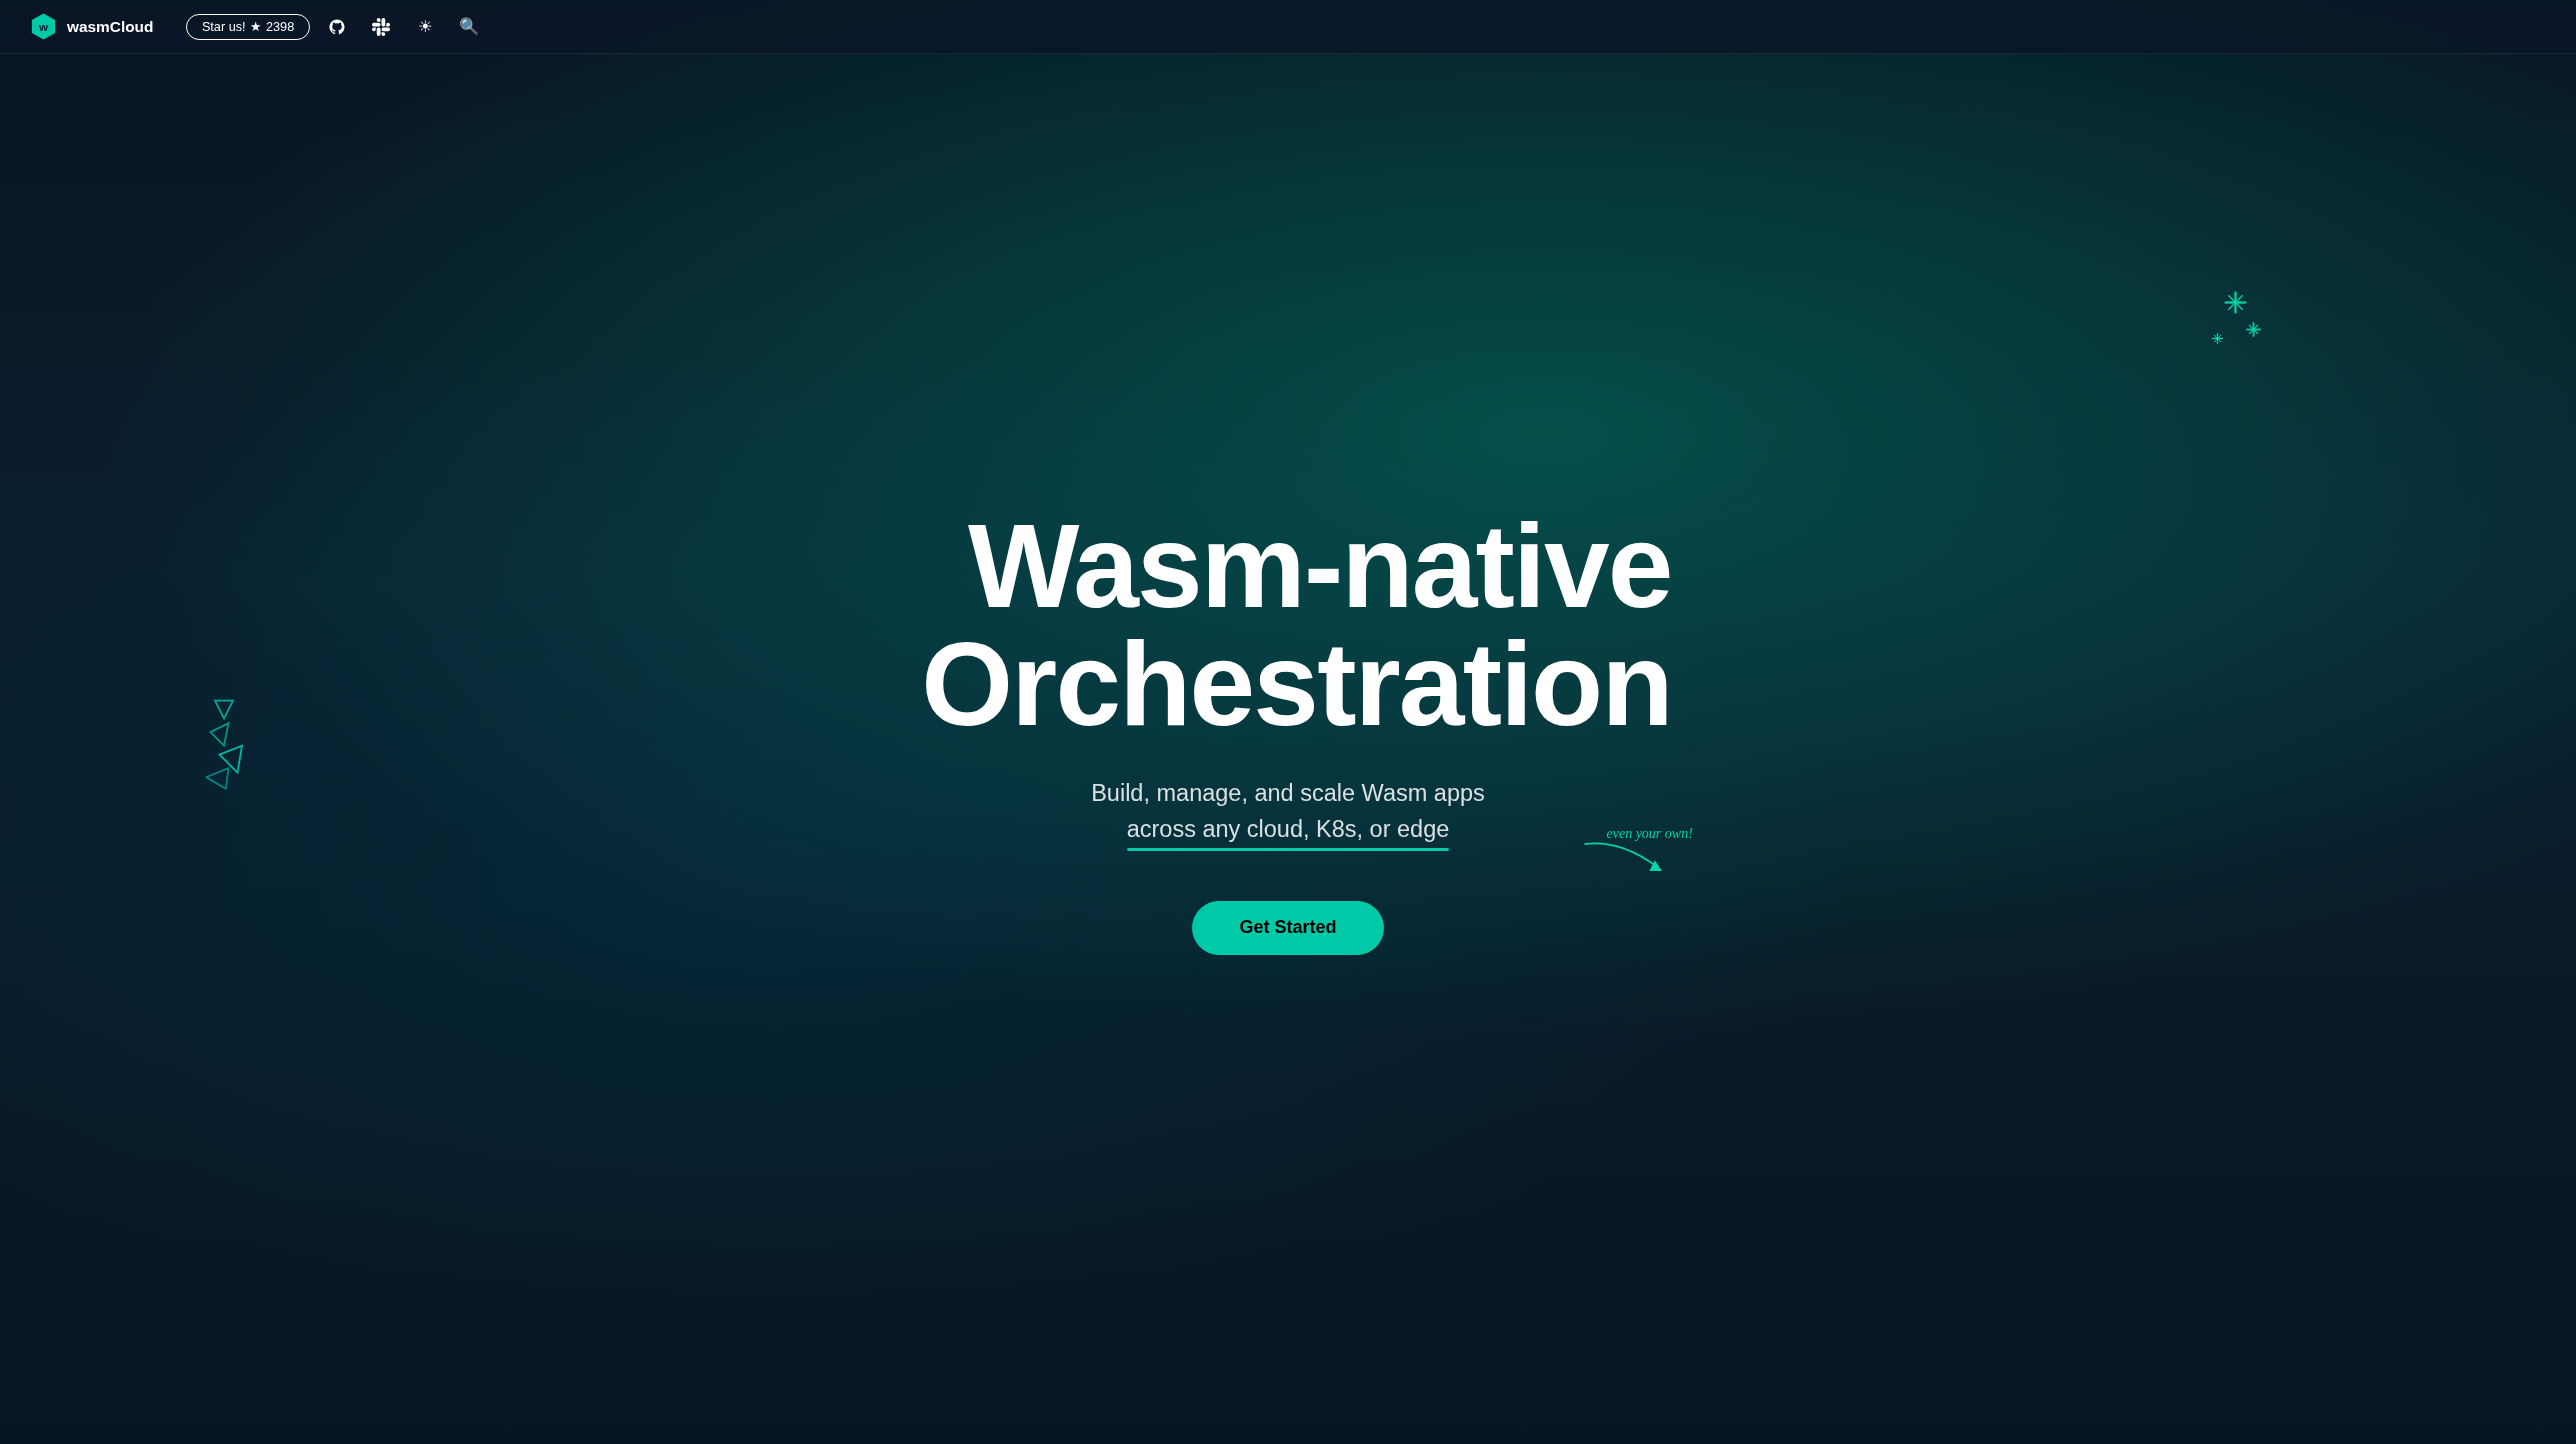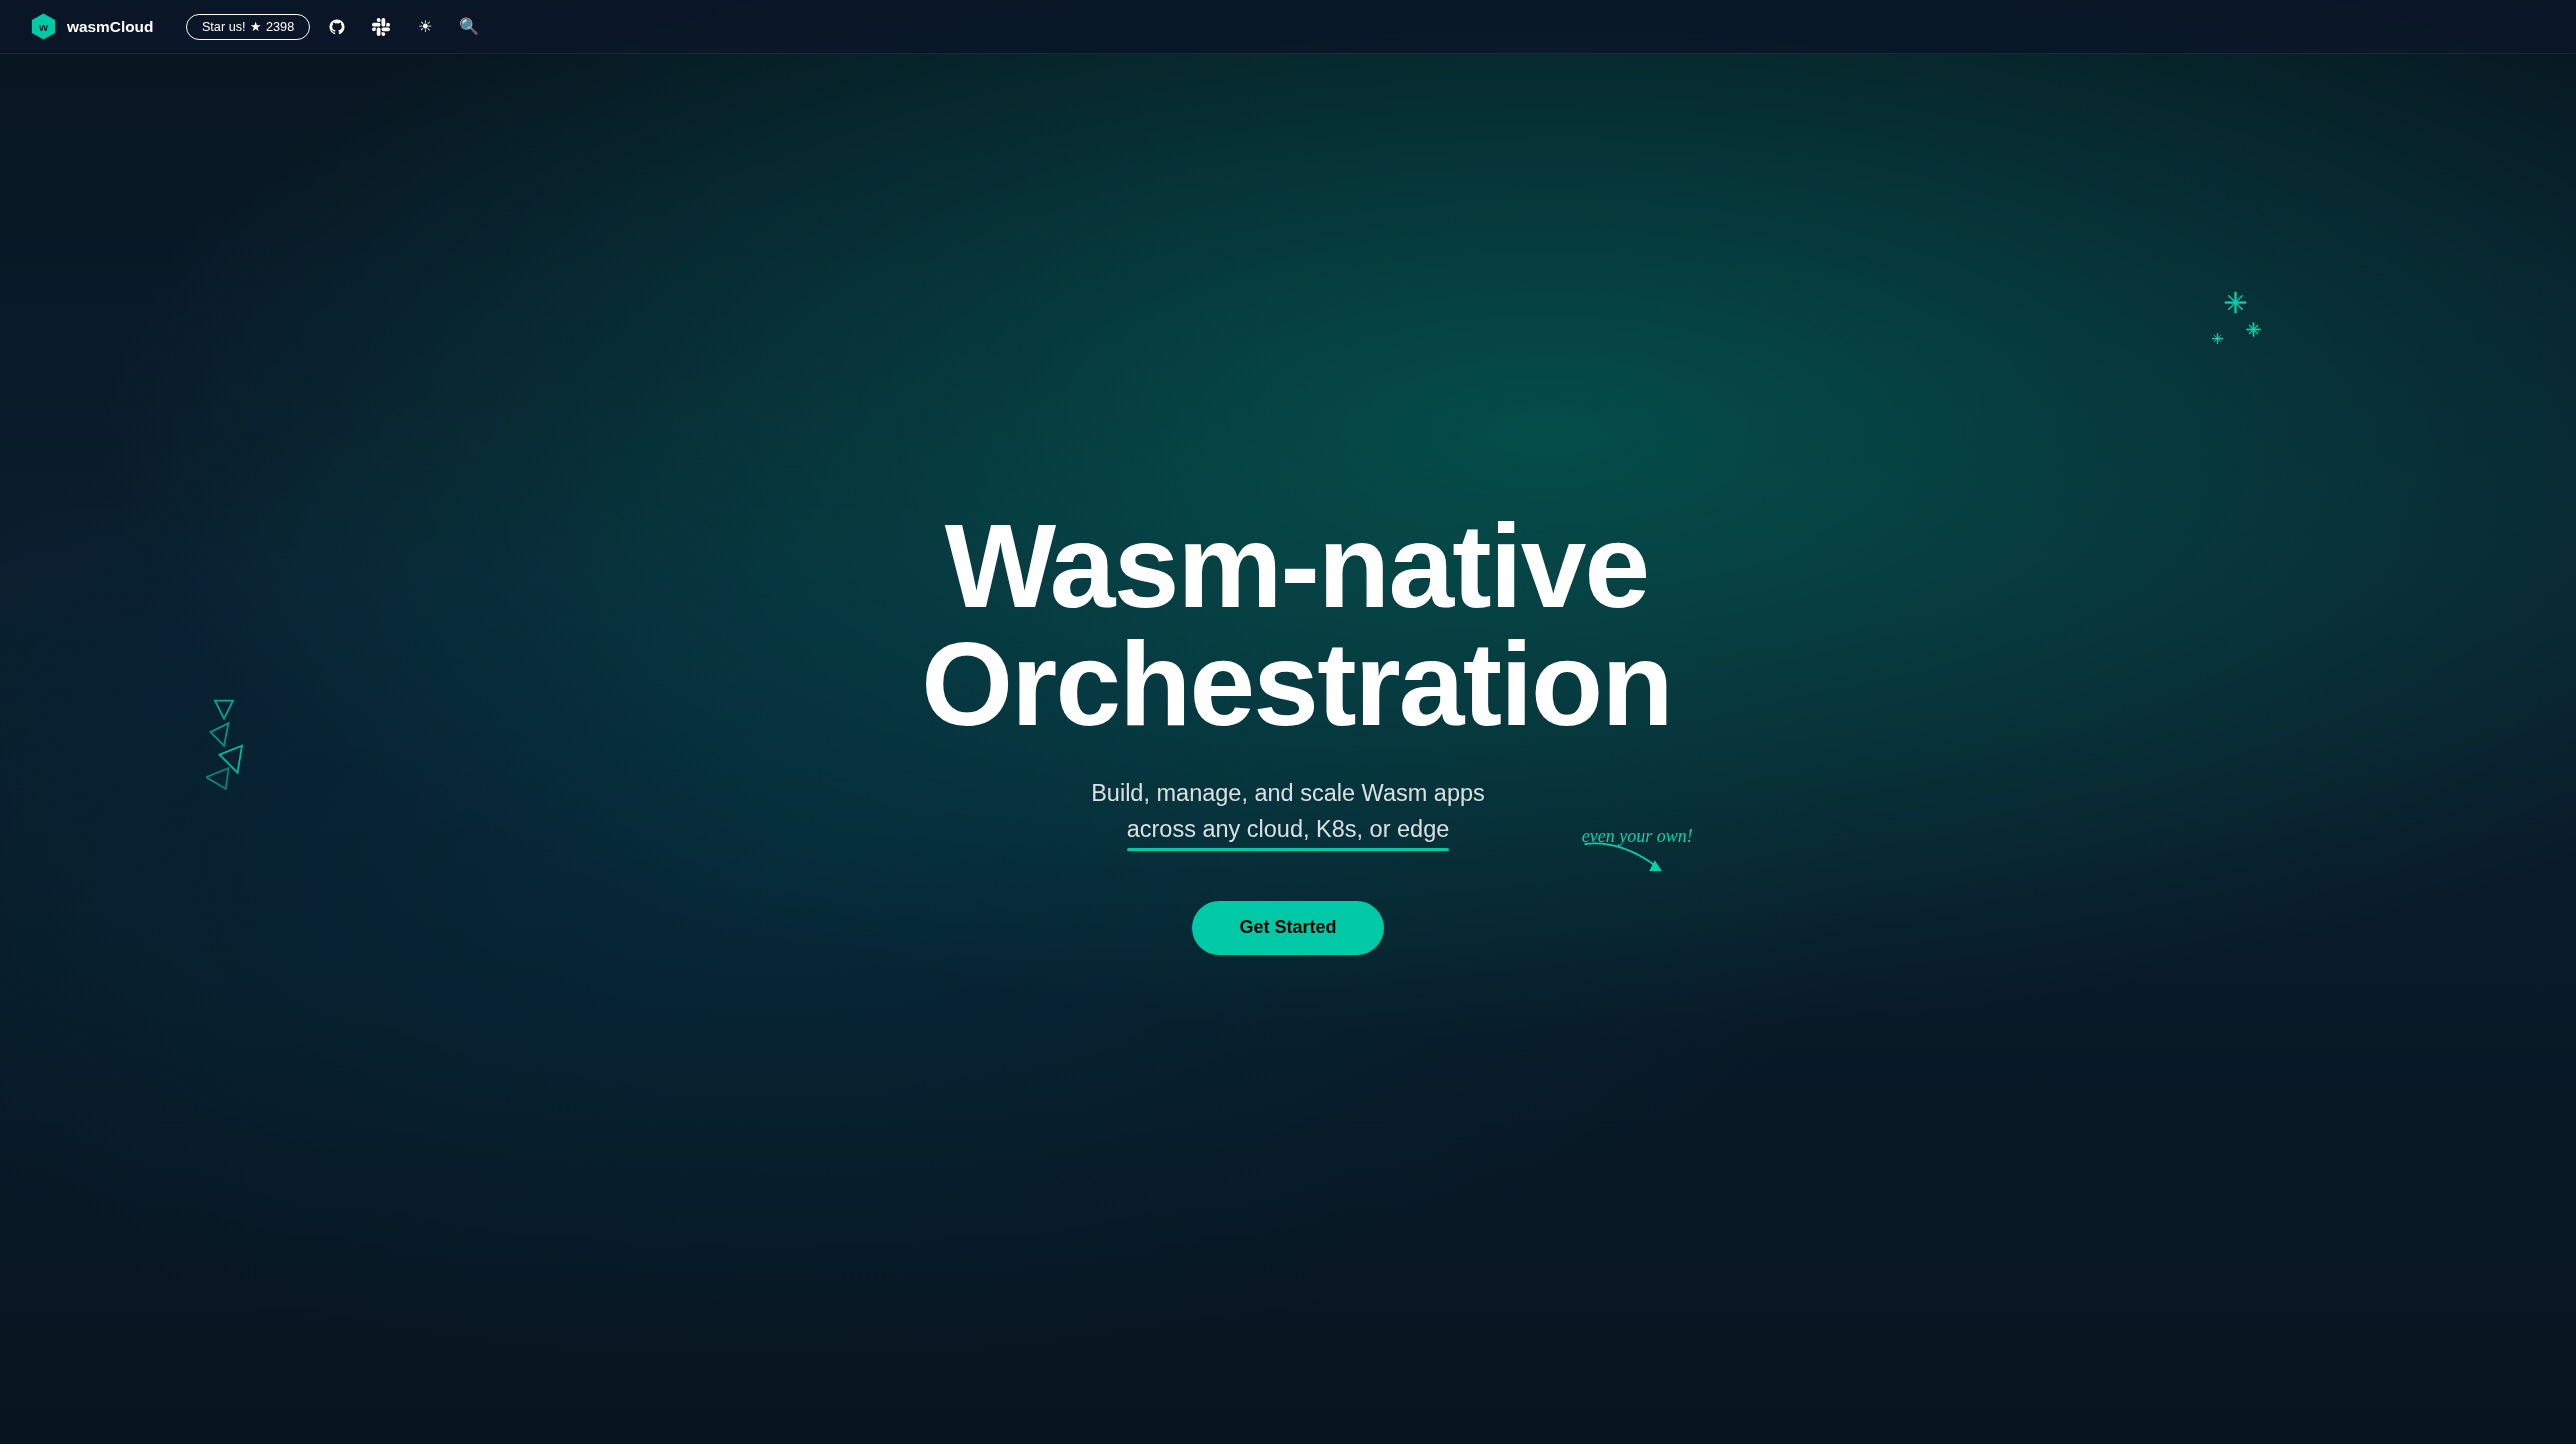--- a/index.html
+++ b/index.html
@@ -126,21 +126,21 @@
       padding: 72px 18px 54px;
       background:
         radial-gradient(ellipse 80% 60% at 60% 30%, rgba(0, 120, 100, 0.55) 0%, transparent 70%),
         radial-gradient(ellipse 60% 50% at 30% 60%, rgba(0, 60, 80, 0.4) 0%, transparent 70%),
         linear-gradient(180deg, #071520 0%, #0a1e2e 40%, #071520 100%);
     }
 
     .hero-title {
       font-size: clamp(54px, 9vw, 118px);
       font-weight: 900;
-      text-align: center;
+      text-align: right;
       line-height: 1.0;
       color: #fff;
       max-width: 815px;
       margin-bottom: 33px;
       letter-spacing: -1.8px;
       margin-left: 17px;
     }
 
     .hero-subtitle {
       font-size: clamp(16.3px, 2.5vw, 23.5px);
@@ -287,19 +287,19 @@
     <p class="hero-subtitle">
       Build, manage, and scale Wasm apps <br>
       <span class="subtitle-underline">across any cloud, K8s, or edge</span>
     </p>
 
     <div style="position:absolute; right:-199px; bottom:-45px;">
       <svg width="109" height="54" viewBox="0 0 120 60">
         <path d="M 10 10 Q 50 5 90 35" stroke="#00d4aa" stroke-width="2" fill="none"></path>
         <polygon points="88,28 96,40 82,40" fill="#00d4aa"></polygon>
       </svg>
-      <div style="position:absolute; top:-9px; right:-9px; font-family: 'Georgia', serif; font-style: italic; color: #00d4aa; font-size: 18px; white-space: nowrap;">even your own!</div>
+      <div style="position:absolute; top:-9px; right:-9px; font-family: 'Georgia', serif; font-style: italic; color: #00d4aa; font-size: 14px; white-space: nowrap;">even your own!</div>
     </div>
   </div>
 
   <a class="cta-btn" href="#">Get Started</a>
 </section>
 
 
 </body></html>

